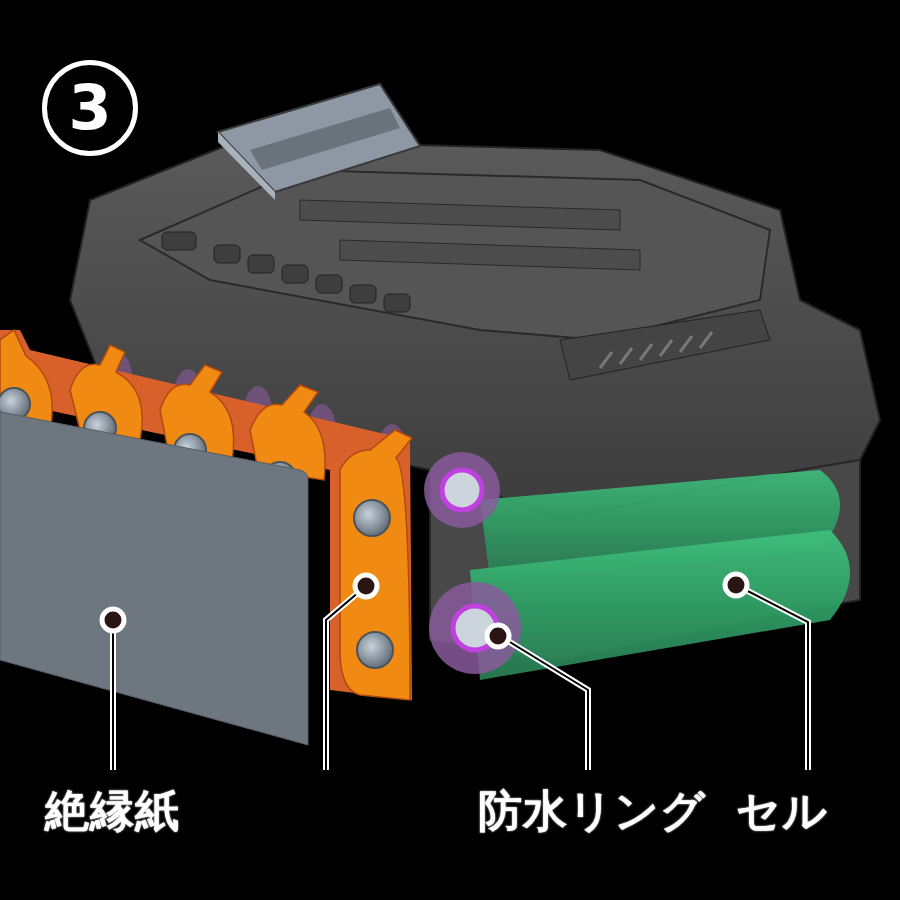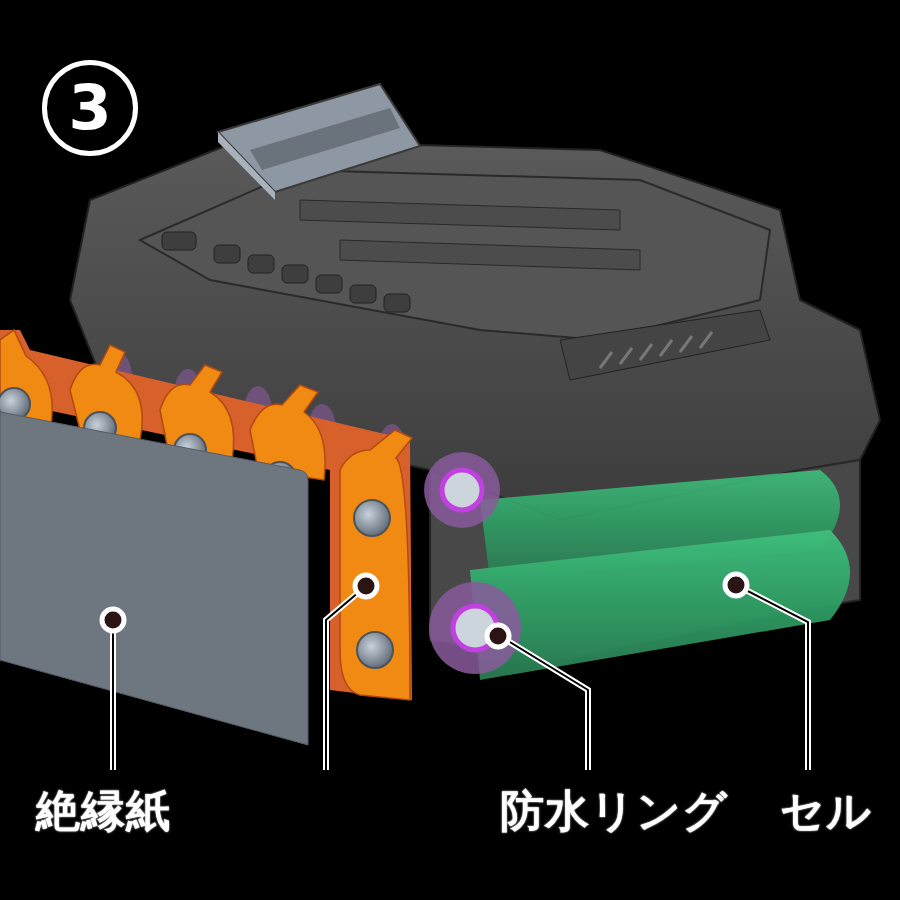--- a/index.html
+++ b/index.html
@@ -12,24 +12,24 @@
       display: flex; align-items: center; justify-content: center;
       color: #fff; font-weight: bold; font-size: 62px; line-height: 1;
       font-family: "DejaVu Sans", sans-serif;
     }
     .label {
       position: absolute; top: 782px; color: #fff; font-weight: bold;
       font-size: 44px; letter-spacing: 1px; white-space: nowrap;
       font-family: "DejaVu Sans", sans-serif;
       text-shadow: 0 0 2px #fff;
     }
-    #lbl-0 { left: 36px; text-align: right; }
+    #lbl-0 { left: 45px; text-align: right; }
     #lbl-1 { left: 238px; }
-    #lbl-2 { left: 500px; }
-    #lbl-3 { left: 780px; }
+    #lbl-2 { left: 478px; }
+    #lbl-3 { left: 736px; }
   </style>
 </head>
 <body>
 
 <div class="stage">
   <svg width="900" height="900" viewBox="0 0 900 900">
     <defs>
       <linearGradient id="housingGrad" x1="0" y1="0" x2="0" y2="1">
         <stop offset="0" stop-color="#5a5a5a"></stop>
         <stop offset="1" stop-color="#3c3c3c"></stop>

